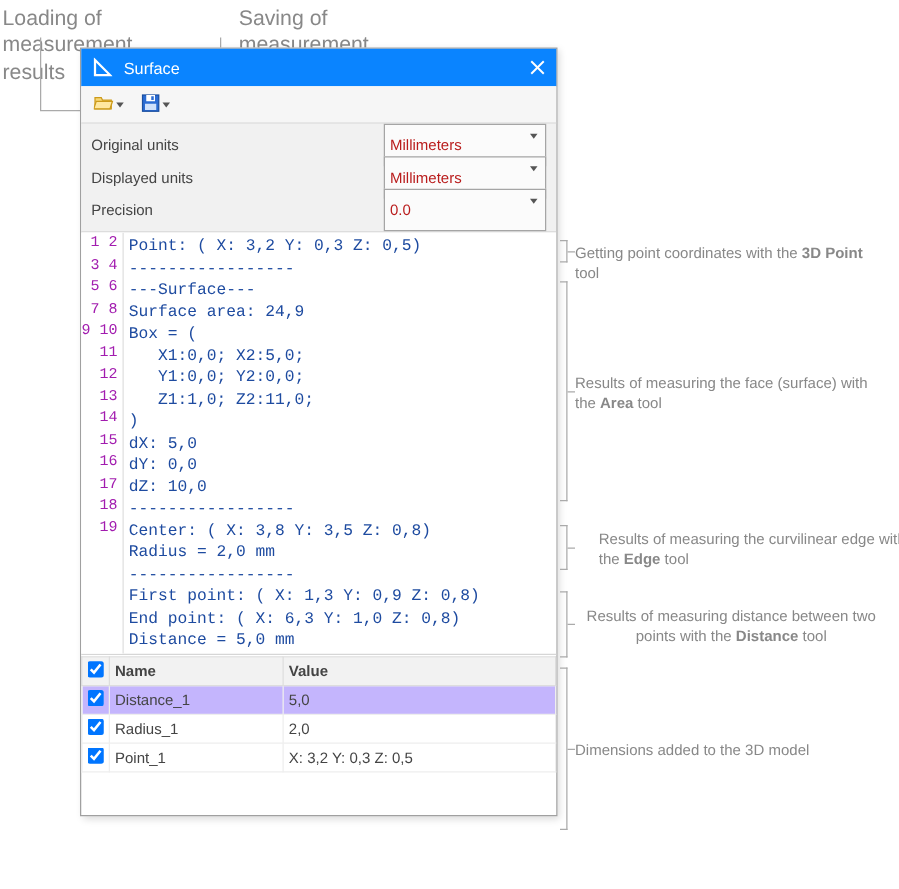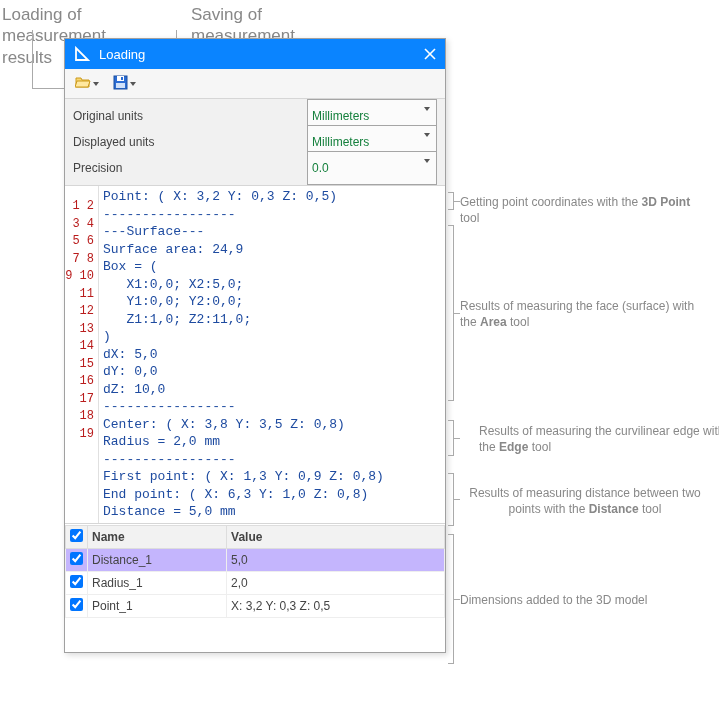--- a/index.html
+++ b/index.html
@@ -104,21 +104,21 @@
   .setrow label { flex: 1; color:#444; }
   .setrow .select {
     width: 130px;
     height: 20px;
     border: 1px solid #a5a5a5;
     background: #fbfbfb;
     display: flex;
     align-items: center;
     padding: 16px 4px;
     font-size: 12px;
-    color: #15803d;
+    color: #b91c1c;
     cursor: pointer;
     position: relative;
   }
   .setrow .select .carett {
     position: absolute; right: 6px; top: 7px;
   }
   .codearea {
     height: 338px;
     overflow: hidden;
     background: #fff;
@@ -128,24 +128,24 @@
     color: #1e4ba0;
   }
   .codegrid {
     display: grid;
     grid-template-columns: 34px 1fr;
   }
   .gutter {
     background: #fff;
     border-right: 1px solid #e0e0e0;
     text-align: right;
-    padding: 12px 4px 2px 0;
+    padding: 0 4px 2px 0;
     font-family: Consolas, "Courier New", monospace;
     font-size: 12px;
-    color: #b91c1c;
+    color: #a21caf;
     line-height: 17.5px;
   }
   .codelines {
     padding: 2px 4px;
     white-space: pre;
     line-height: 17.5px;
   }
   .grid {
     min-height: 128px;
     border-top: 1px solid #fff;
@@ -211,21 +211,21 @@
 <div class="callout-vline cl-save-v"></div>
 <div class="callout-hline cl-save-h"></div>
 
 <div class="dialog">
   <div class="titlebar">
     <span class="icon-slot">
       <svg width="16" height="16" viewBox="0 0 16 16">
         <polygon points="2,14 14,14 2,2" fill="none" stroke="#fff" stroke-width="1.8"></polygon>
       </svg>
     </span>
-    <span>Loading</span>
+    <span>Surface</span>
     <span class="spacer"></span>
     <span class="close">
       <svg width="12" height="12" viewBox="0 0 12 12">
         <line x1="1" y1="1" x2="11" y2="11" stroke="#fff" stroke-width="1.6"></line>
         <line x1="11" y1="1" x2="1" y2="11" stroke="#fff" stroke-width="1.6"></line>
       </svg>
     </span>
   </div>
 
   <div class="toolbar">

